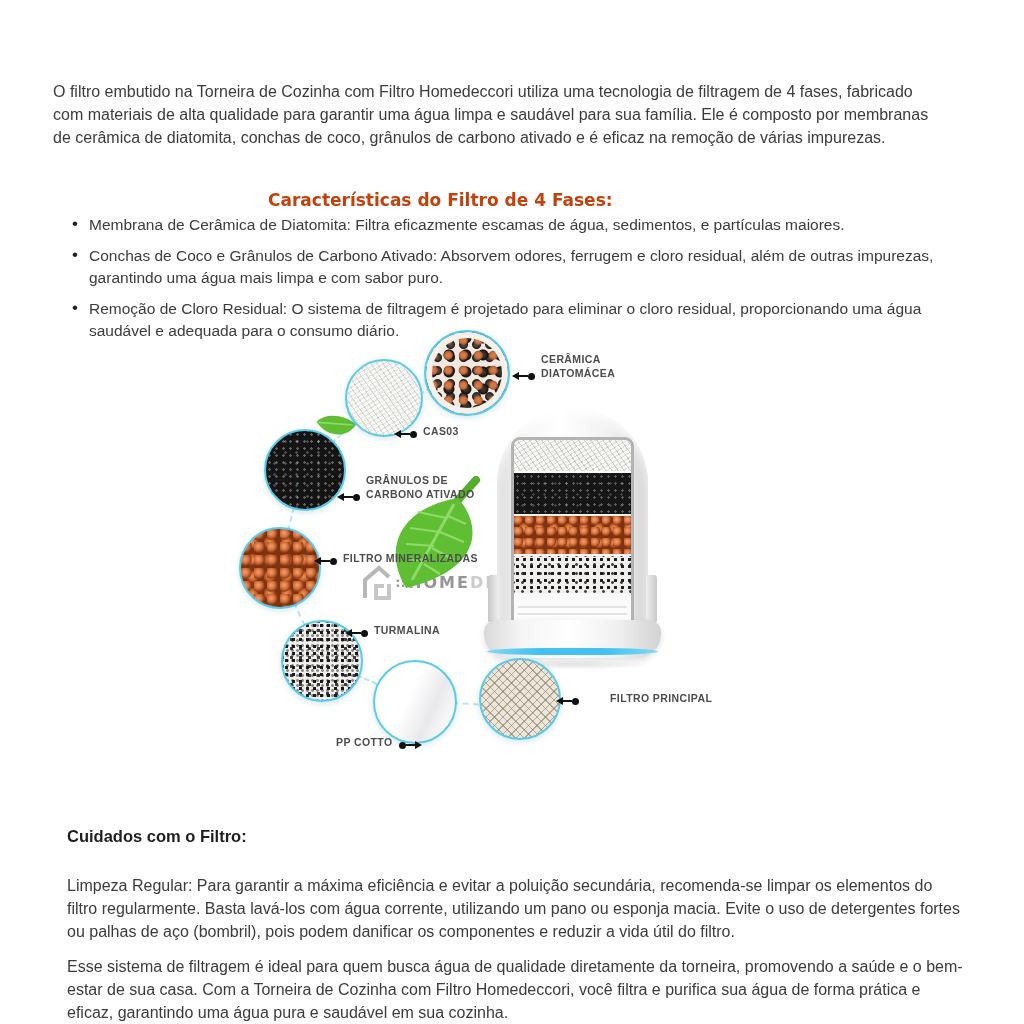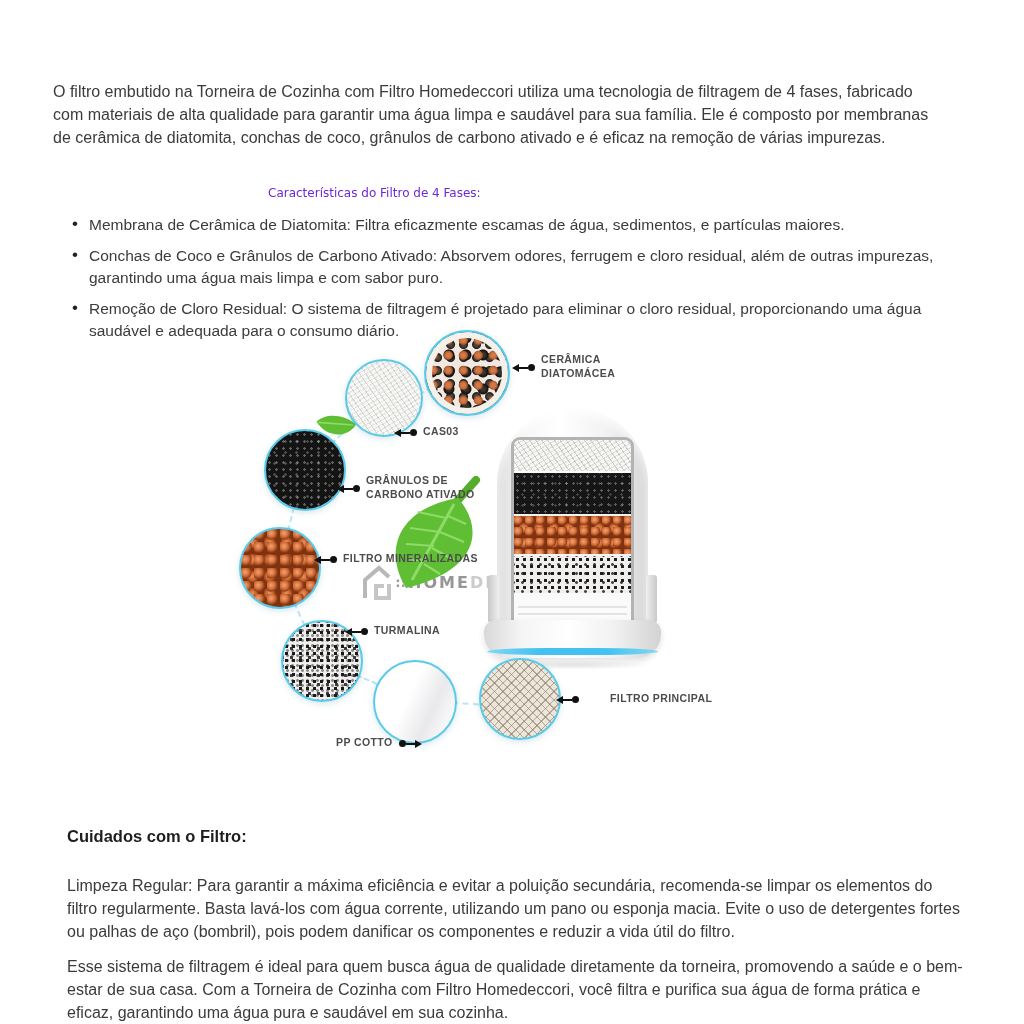--- a/index.html
+++ b/index.html
@@ -4,21 +4,21 @@
 <style>
   html,body{margin:0;padding:0;background:#ffffff;}
   .page{position:relative;width:1024px;height:1024px;background:#ffffff;overflow:hidden;
         font-family:"Liberation Sans",sans-serif;color:#3b3b3b;}
 
   
   .title{position:absolute;top:14px;left:0;width:946px;text-align:center;
          font-size:30px;font-weight:bold;color:#1b1b1b;letter-spacing:.2px;}
   .intro{position:absolute;top:64px;left:53px;width:884px;font-size:16px;line-height:23px;}
   .features-heading{position:absolute;top:176px;left:268px;
-         font-family:"DejaVu Sans",sans-serif;font-size:12px;font-weight:normal;color:#6d28d9;}
+         font-family:"DejaVu Sans",sans-serif;font-size:17px;font-weight:bold;color:#c2410c;}
   .features-list{position:absolute;top:206px;left:53px;width:900px;margin:0;padding:0 0 0 28px;
          list-style:none;font-size:15.5px;line-height:22.5px;}
   .features-list li{position:relative;margin:8px;}
   .features-list li::before{content:"\2022";position:absolute;left:-17px;top:-1px;
          font-size:17px;color:#222;}
   .care-heading{position:absolute;top:810px;left:67px;font-size:16.5px;font-weight:bold;color:#1e1e1e;}
   .care-text{position:absolute;top:846px;left:67px;width:896px;font-size:16px;line-height:23px;margin-top:28px;}
   .closing-text{position:absolute;top:939px;left:67px;width:896px;font-size:16px;line-height:23px;}
 
   
@@ -65,21 +65,21 @@
       background-size:7px 7px,9px 9px,5px 5px;background-position:0 0,4px 4px,2px 1px;}
   .c-pp{left:373px;top:330px;width:80px;height:80px;
       background:linear-gradient(115deg,#ffffff 42%,#e9e9ec 68%,#f7f7f9 85%);}
   .c-mesh{left:479px;top:328px;width:78px;height:78px;
       background-color:#ece5d8;
       background-image:
         repeating-linear-gradient(45deg, rgba(125,115,100,.55) 0 1px, transparent 1px 6px),
         repeating-linear-gradient(-45deg, rgba(125,115,100,.55) 0 1px, transparent 1px 6px);}
 
   
-  .lbl{position:absolute;display:flex;align-items:center;gap:6px;z-index:4;
+  .lbl{position:absolute;display:flex;align-items:flex-end;gap:6px;z-index:4;
        font-size:10.5px;font-weight:bold;color:#4c4c4c;letter-spacing:.4px;line-height:14px;}
   .lbl .txt{white-space:nowrap;}
   .lbl .txt.wrap{white-space:normal;}
   .ptr{display:flex;align-items:center;margin-top:3px;}
   .ptr .head-l{width:0;height:0;border-top:4px solid transparent;border-bottom:4px solid transparent;
                border-right:7px solid #111;}
   .ptr .head-r{width:0;height:0;border-top:4px solid transparent;border-bottom:4px solid transparent;
                border-left:7px solid #111;}
   .ptr .shaft{width:9px;height:2px;background:#111;}
   .ptr .dot{width:7px;height:7px;border-radius:50%;background:#111;}

